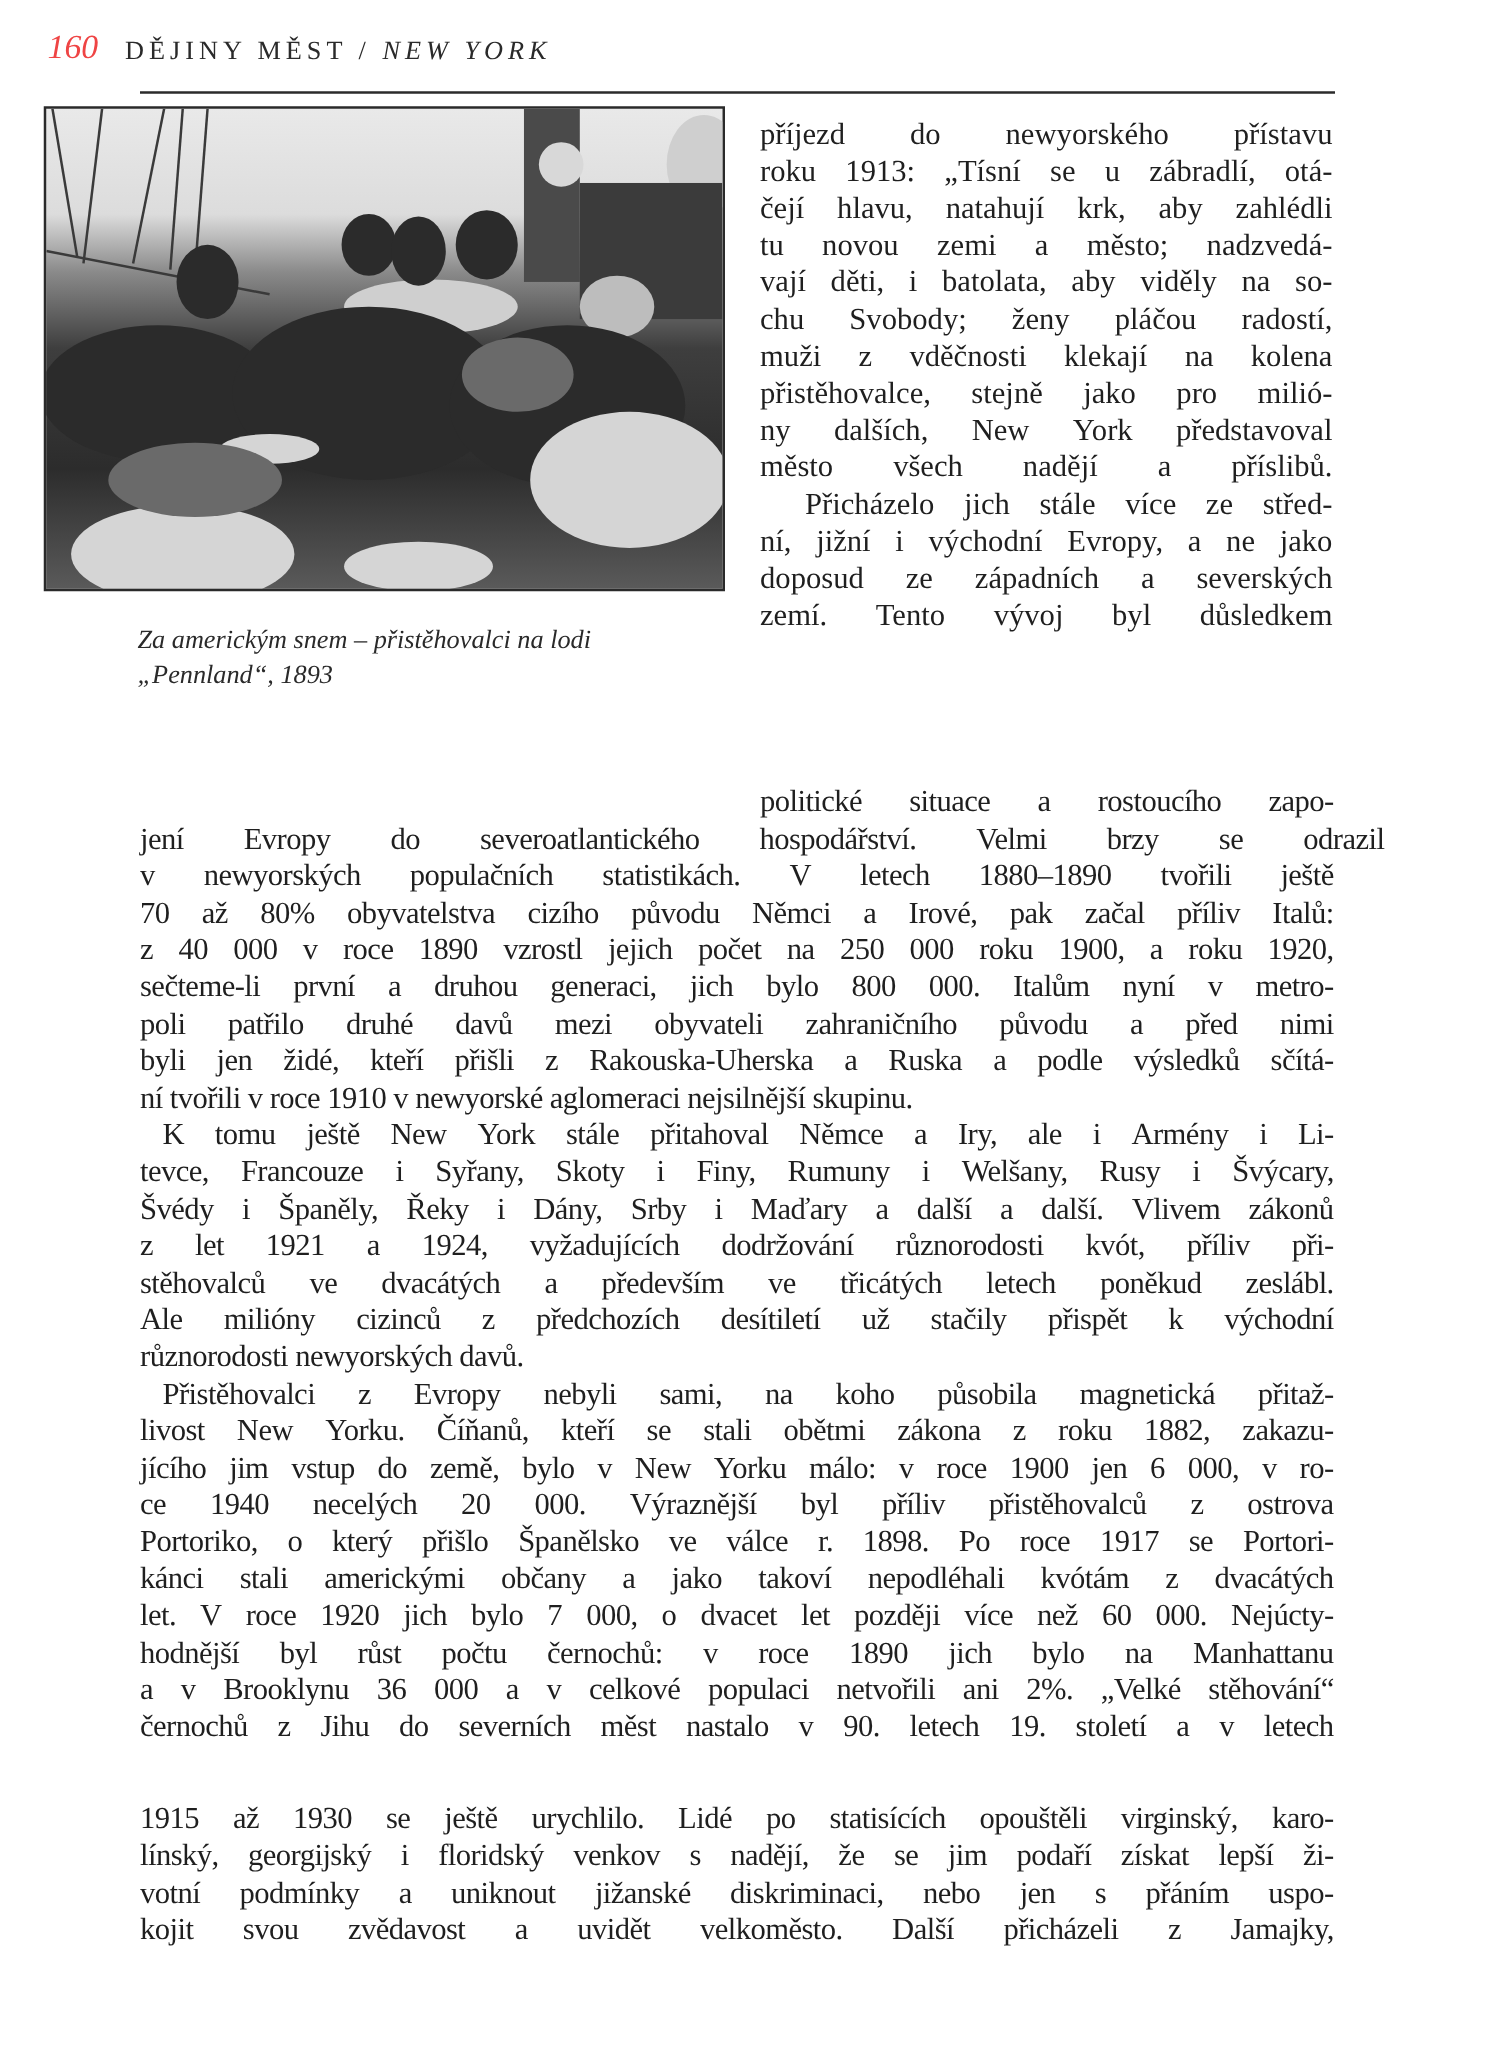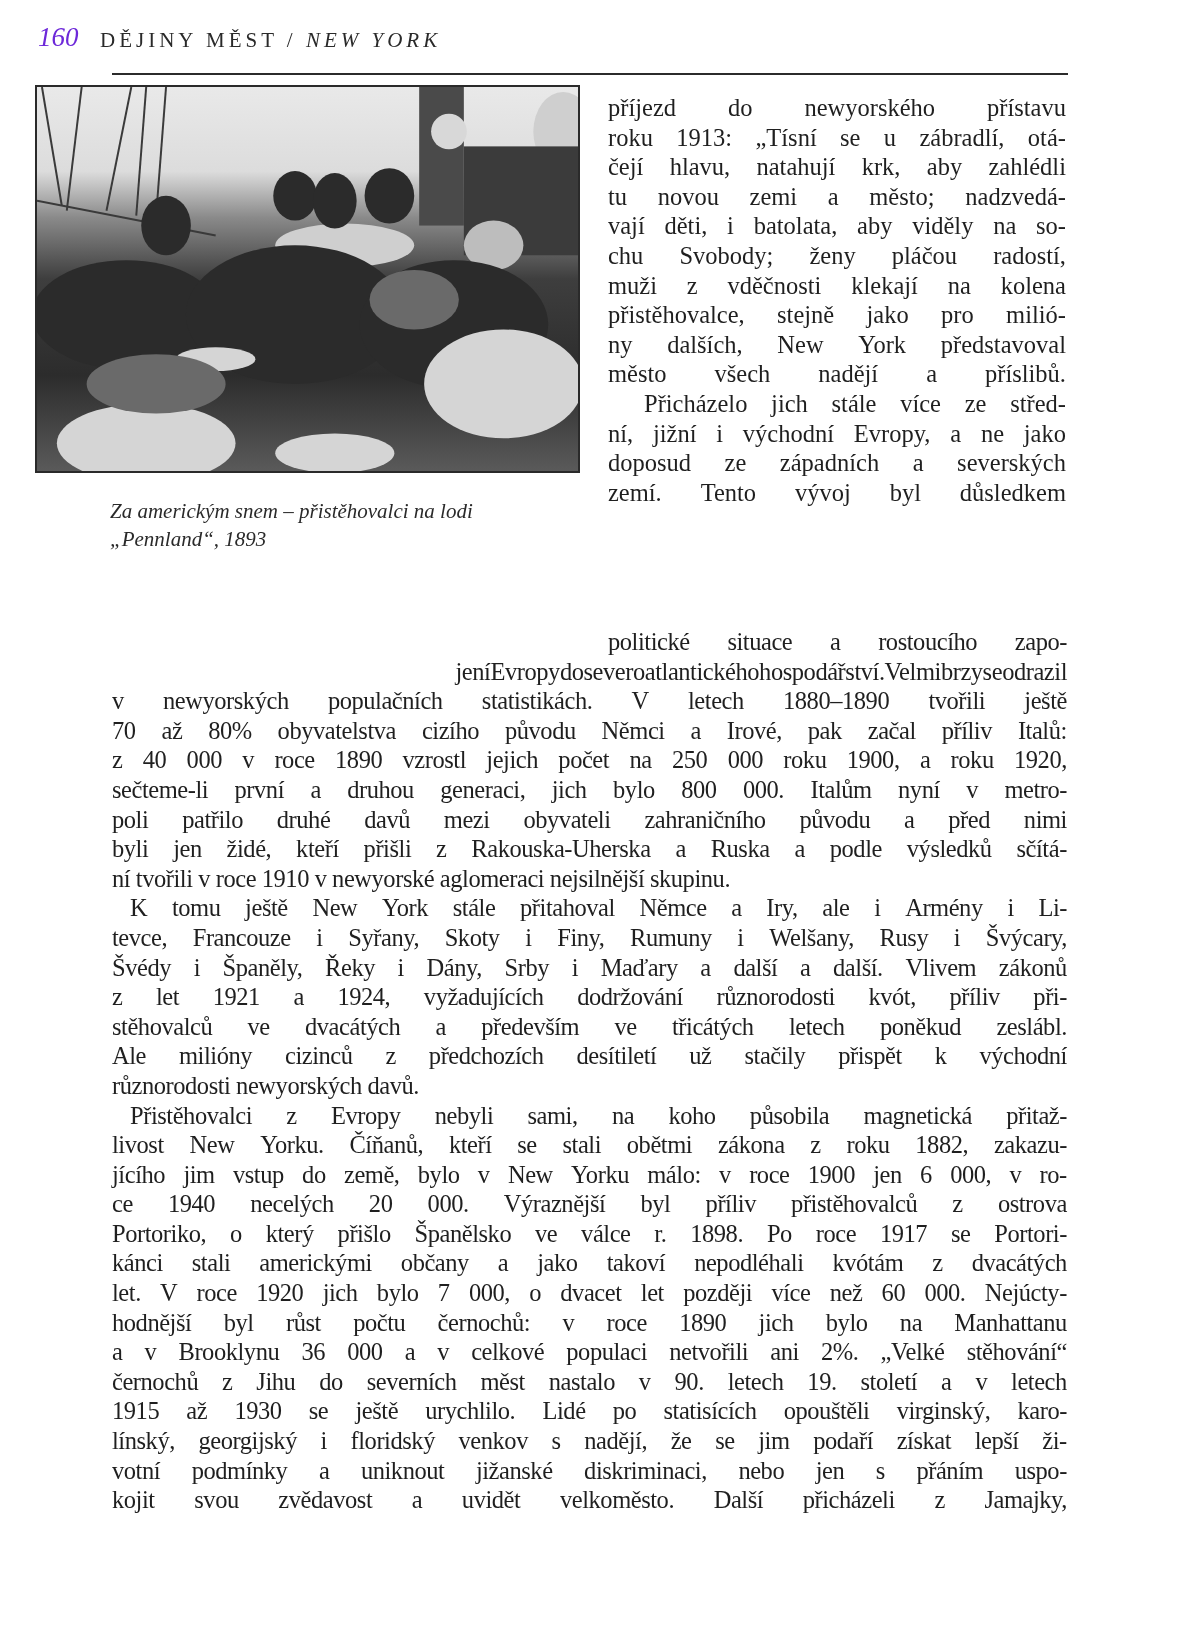--- a/index.html
+++ b/index.html
@@ -1,19 +1,19 @@
 <!DOCTYPE html>
 <html><head>
 <meta charset="utf-8">
 <style>
   html, body { margin: 0; padding: 0; background: #ffffff; }
   body { width: 1199px; height: 1641px; position: relative; overflow: hidden;
          font-family: "Liberation Serif", "DejaVu Serif", serif; color: #1f1f1f; }
   .header { position: absolute; left: 38px; top: 22px; width: 1030px; height: 44px; }
-  .page-num { position: absolute; left: 0; top: 0; font-style: italic; font-size: 27px; color: #6d28d9; }
+  .page-num { position: absolute; left: 0; top: 0; font-style: italic; font-size: 27px; color: #ef4444; }
   .running-title { position: absolute; left: 62px; top: 6px; font-size: 21px; letter-spacing: 4px; color: #2a2a2a; }
   .running-title .city { font-style: italic; }
   .rule { position: absolute; left: 112px; top: 73px; width: 956px; height: 2px; background: #2b2b2b; }
   .photo { position: absolute; left: 35px; top: 85px; width: 545px; height: 388px;
            border: 2px solid #2a2a2a; box-sizing: border-box; overflow: hidden;
            background: linear-gradient(180deg, #e9e9e9 0%, #dcdcdc 22%, #8a8a8a 34%, #3e3e3e 50%, #2c2c2c 75%, #5a5a5a 100%); }
   .photo svg { position: absolute; left: 0; top: 0; width: 100%; height: 100%; }
   .caption { position: absolute; left: 110px; top: 497px; width: 460px; font-style: italic;
              font-size: 21px; line-height: 28px; color: #2a2a2a; }
   .col-right { position: absolute; left: 608px; top: 93px; width: 458px; font-size: 24.5px;
@@ -186,21 +186,21 @@
 
 <div class="full">
   <span class="politicke line" style="display: flex; justify-content: space-between;">
       <span>politické</span>
       <span>situace</span>
       <span>a</span>
       <span>rostoucího</span>
       <span>zapo-</span>
     </span>
   <div>
-    <span class="line" style="display: flex; justify-content: flex-end;">
+    <span class="line" style="display: flex; justify-content: flex-start; gap: 48px;">
         <span>jení</span>
         <span>Evropy</span>
         <span>do</span>
         <span>severoatlantického</span>
         <span>hospodářství.</span>
         <span>Velmi</span>
         <span>brzy</span>
         <span>se</span>
         <span>odrazil</span>
       </span>
@@ -533,21 +533,21 @@
         <span>nastalo</span>
         <span>v</span>
         <span>90.</span>
         <span>letech</span>
         <span>19.</span>
         <span>století</span>
         <span>a</span>
         <span>v</span>
         <span>letech</span>
       </span>
-    <span class="line" style="display: flex; justify-content: space-between;">
+    <span class="line" style="display: flex; justify-content: space-between; margin-top: 44px;">
         <span>1915</span>
         <span>až</span>
         <span>1930</span>
         <span>se</span>
         <span>ještě</span>
         <span>urychlilo.</span>
         <span>Lidé</span>
         <span>po</span>
         <span>statisících</span>
         <span>opouštěli</span>

